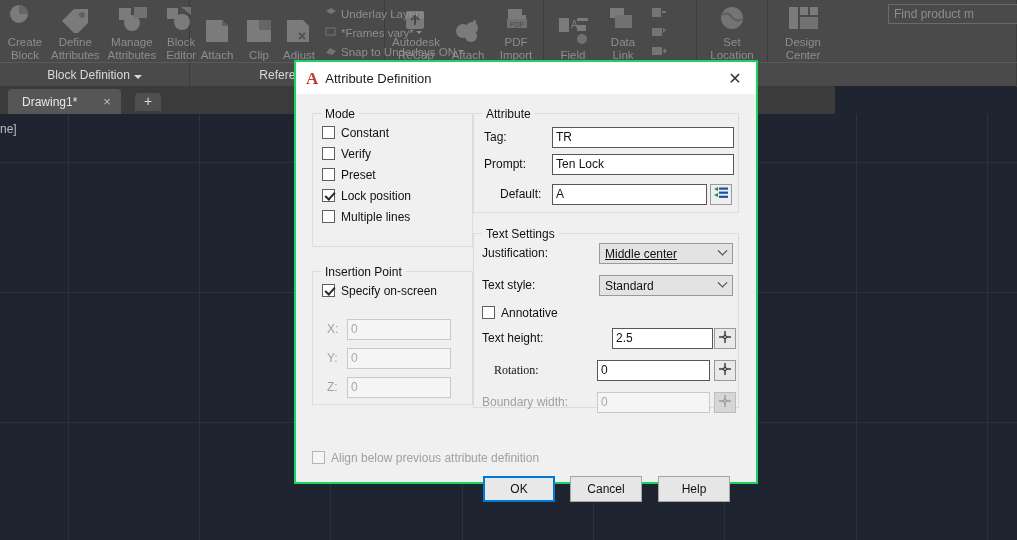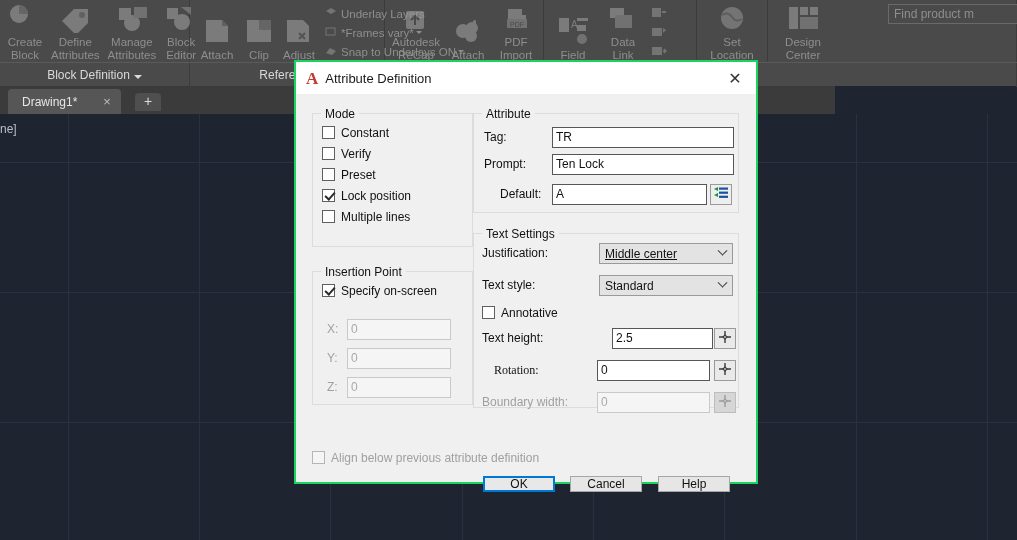--- a/index.html
+++ b/index.html
@@ -274,21 +274,21 @@
     position: absolute;
     width: 22px; height: 21px;
     background: #eeeeee;
     border: 1px solid #9a9a9a;
     display: flex; align-items: center; justify-content: center;
   }
 
   
   .btn {
     position: absolute;
-    height: 16px;
+    height: 26px;
     background: #e6e6e6;
     border: 1px solid #a6a6a6;
     font-size: 12px;
     color: #111;
     display: flex; align-items: center; justify-content: center;
     font-family: "Liberation Sans", sans-serif;
   }
   .btn.default {
     border: 2px solid #0078d7;
     background: #e8e8e8;

